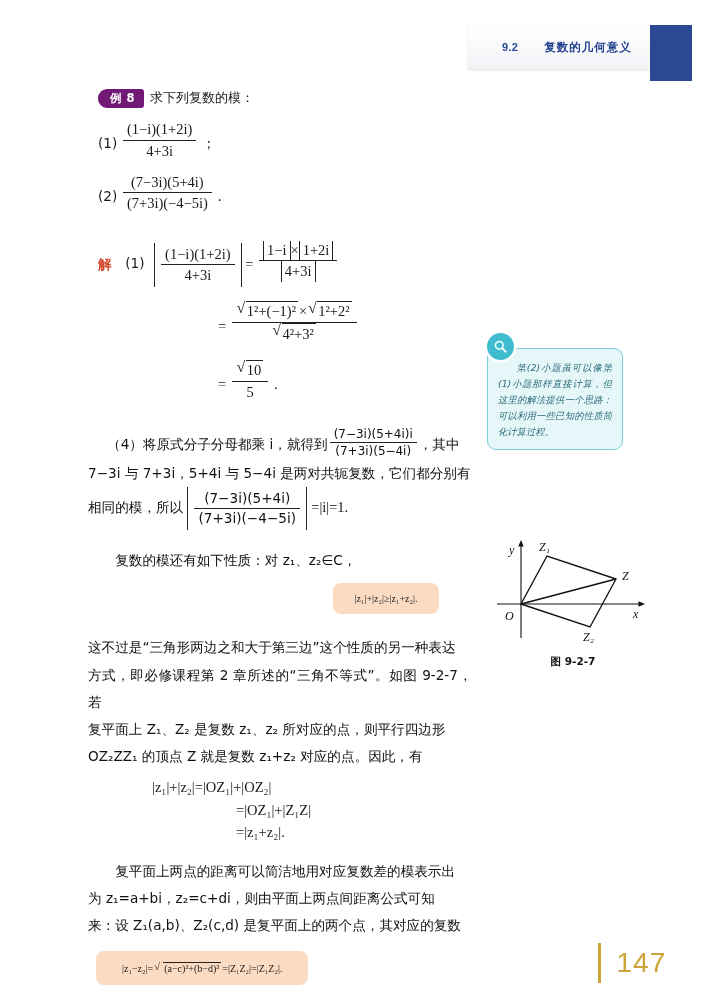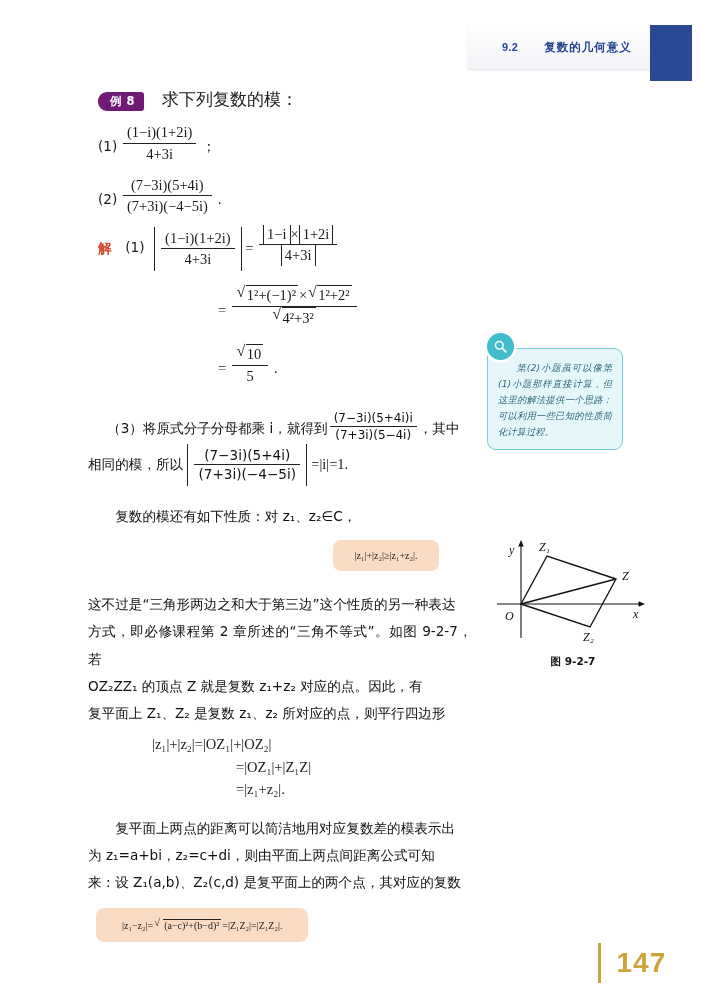--- a/index.html
+++ b/index.html
@@ -43,21 +43,21 @@
     display:inline-block; vertical-align:middle;
     background:#701a75;
     color:#ffffff;
     font-family:"DejaVu Sans", sans-serif;
     font-size:11.5px; font-weight:700;
     padding:2px 9px 3px 12px;
     border-radius:9px 3px 3px 9px;
     letter-spacing:.5px;
     line-height:1.25;
   }
-  .ex-text { margin-left:14px; font-family:"DejaVu Sans", sans-serif; font-size:17px; }
+  .ex-text { margin-left:2px; font-family:"DejaVu Sans", sans-serif; font-size:13px; }
 
   .row { font-size:14.5px; line-height:1.55; }
   .cjk { font-family:"DejaVu Sans", sans-serif; font-size:13.6px; }
   .mn  { font-family:"Liberation Serif", serif; font-style:normal; }
 
   
   .frac { display:inline-block; vertical-align:-0.55em; text-align:center; margin:0 2px; }
   .frac .num { display:block; padding:0 4px; border-bottom:1.1px solid #222; line-height:1.35; }
   .frac .den { display:block; padding:0 4px; line-height:1.4; }
   .frac.sm { font-size:.88em; vertical-align:-0.5em; }
@@ -127,21 +127,21 @@
   .fig-cap {
     text-align:center; margin-top:5px;
     font-family:"DejaVu Sans", sans-serif; font-size:10.5px; font-weight:700; color:#111;
   }
 
   
   .footer { position:absolute; left:598px; top:938px; width:104px; height:50px; display:flex; align-items:center; }
   .footer-rule { width:2.5px; height:40px; background:#cda43a; }
   .page-no {
     margin-left:16px; font-family:"Liberation Sans", sans-serif;
-    font-size:28px; font-weight:700; color:#cda43a; letter-spacing:1px;
+    font-size:28px; font-weight:400; color:#cda43a; letter-spacing:1px;
   }
   .eq-right { margin-left:218px; }
 </style>
 </head>
 <body>
 
 <div class="page">
 
   <div class="header">
     <div class="header-plate">
@@ -169,21 +169,21 @@
 
     <div class="row" style="margin:12px 0 2px 98px;">
       <span class="cjk">(2)</span>
       <span class="frac">
         <span class="num">(7−3i)(5+4i)</span>
         <span class="den">(7+3i)(−4−5i)</span>
       </span>
       <span class="cjk">.</span>
     </div>
 
-    <div class="row" style="margin:8px 0 0 98px;">
+    <div class="row" style="margin:27px 0 0 98px;">
       <span class="jie">解</span>
       <span class="cjk" style="margin-left:10px;">(1)</span>
       <span class="bigabs" style="margin-left:6px;">
         <span class="frac">
           <span class="num">(1−i)(1+2i)</span>
           <span class="den">4+3i</span>
         </span>
       </span>
       <span>=</span>
       <span class="frac">
@@ -214,22 +214,23 @@
         <span class="num">
           <span class="sqrt"><span class="rad">10</span></span>
         </span>
         <span class="den">5</span>
       </span>
       <span>.</span>
     </div>
 
     <div style="margin:24px 86px 0 88px;">
       <div class="para" style="line-height:2.25;">
-        <span style="margin-left:1.4em;">（3）将原式分子分母都乘 i，就得到</span><span class="frac sm"><span class="num">(7−3i)(5+4i)i</span><span class="den">(7+3i)(5−4i)</span></span><span>，其中</span>
+        <span style="margin-left:1.4em;">（4）将原式分子分母都乘 i，就得到</span><span class="frac sm"><span class="num">(7−3i)(5+4i)i</span><span class="den">(7+3i)(5−4i)</span></span><span>，其中</span>
       </div>
+      <div class="para">7−3i 与 7+3i，5+4i 与 5−4i 是两对共轭复数，它们都分别有</div>
       <div class="para">
         <span>相同的模，所以</span>
         <span class="bigabs">
           <span class="frac">
             <span class="num">(7−3i)(5+4i)</span>
             <span class="den">(7+3i)(−4−5i)</span>
           </span>
         </span>
         <span class="mn">=|i|=1.</span>
       </div>
@@ -237,22 +238,22 @@
 
     <div class="para indent" style="margin:18px 86px 0 88px; line-height:1.9;">复数的模还有如下性质：对 z₁、z₂∈C，</div>
 
     <div class="box-center" style="margin:10px 0 0 0; padding-left:70px;">
       <span class="formula-box">|z₁|+|z₂|≥|z₁+z₂|.</span>
     </div>
 
     <div style="margin:20px 230px 0 88px;">
       <div class="para">这不过是“三角形两边之和大于第三边”这个性质的另一种表达</div>
       <div class="para">方式，即必修课程第 2 章所述的“三角不等式”。如图 9-2-7，若</div>
+      <div class="para">复平面上 Z₁、Z₂ 是复数 z₁、z₂ 所对应的点，则平行四边形</div>
       <div class="para">OZ₂ZZ₁ 的顶点 Z 就是复数 z₁+z₂ 对应的点。因此，有</div>
-      <div class="para">复平面上 Z₁、Z₂ 是复数 z₁、z₂ 所对应的点，则平行四边形</div>
     </div>
 
     <div style="margin-top:6px;">
       <div class="row" style="margin-left:152px;">|z₁|+|z₂|=|OZ₁|+|OZ₂|</div>
       <div class="row" style="margin-left:236px;">=|OZ₁|+|Z₁Z|</div>
       <div class="row" style="margin-left:236px;">=|z₁+z₂|.</div>
     </div>
 
     <div style="margin:14px 86px 0 88px;">
       <div class="para indent">复平面上两点的距离可以简洁地用对应复数差的模表示出</div>

